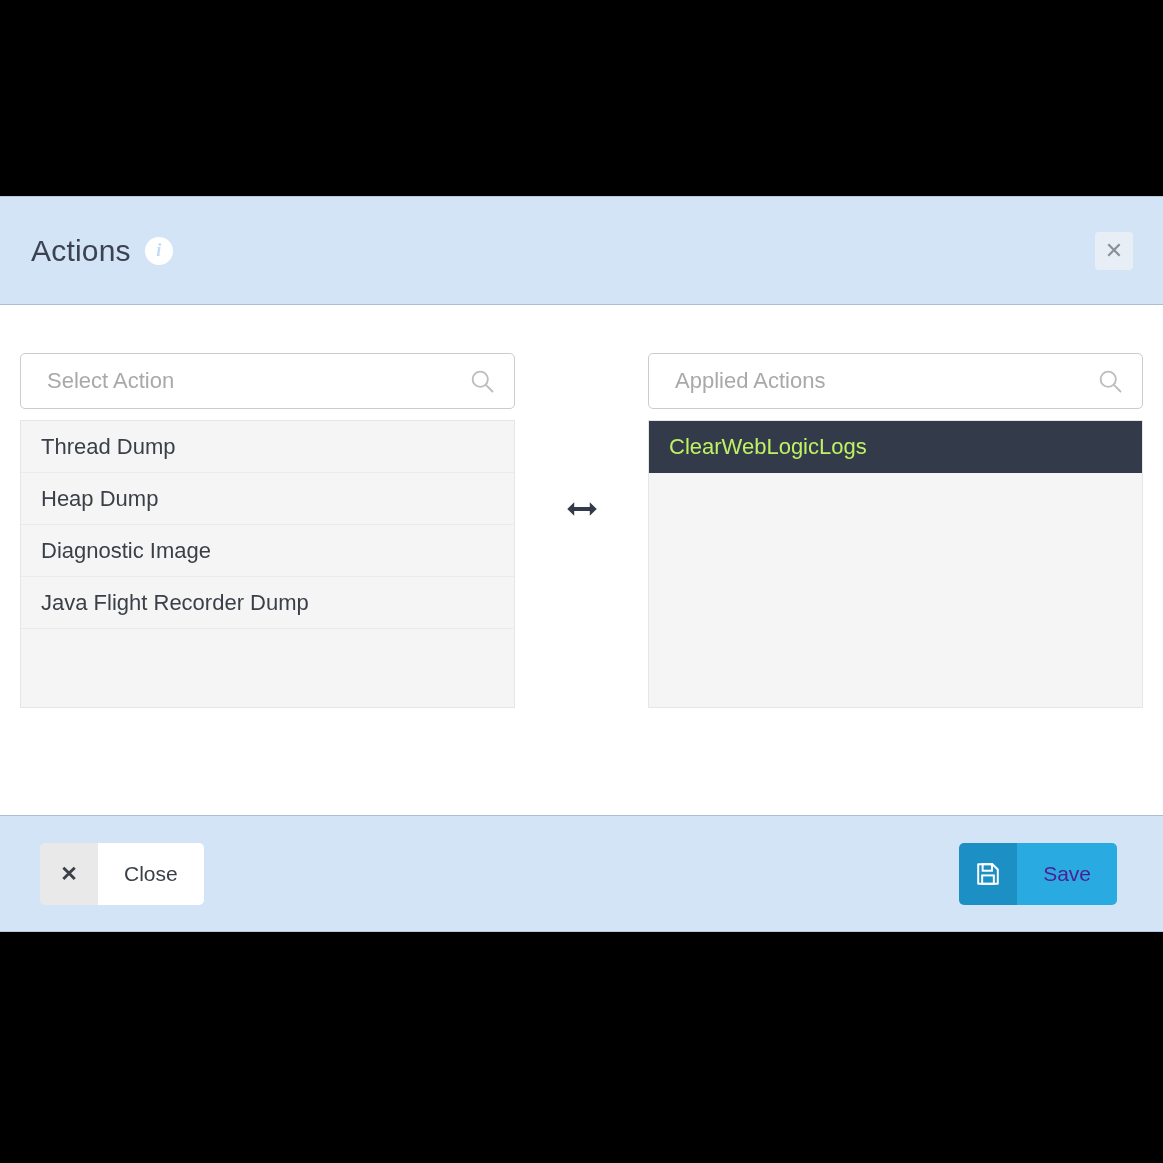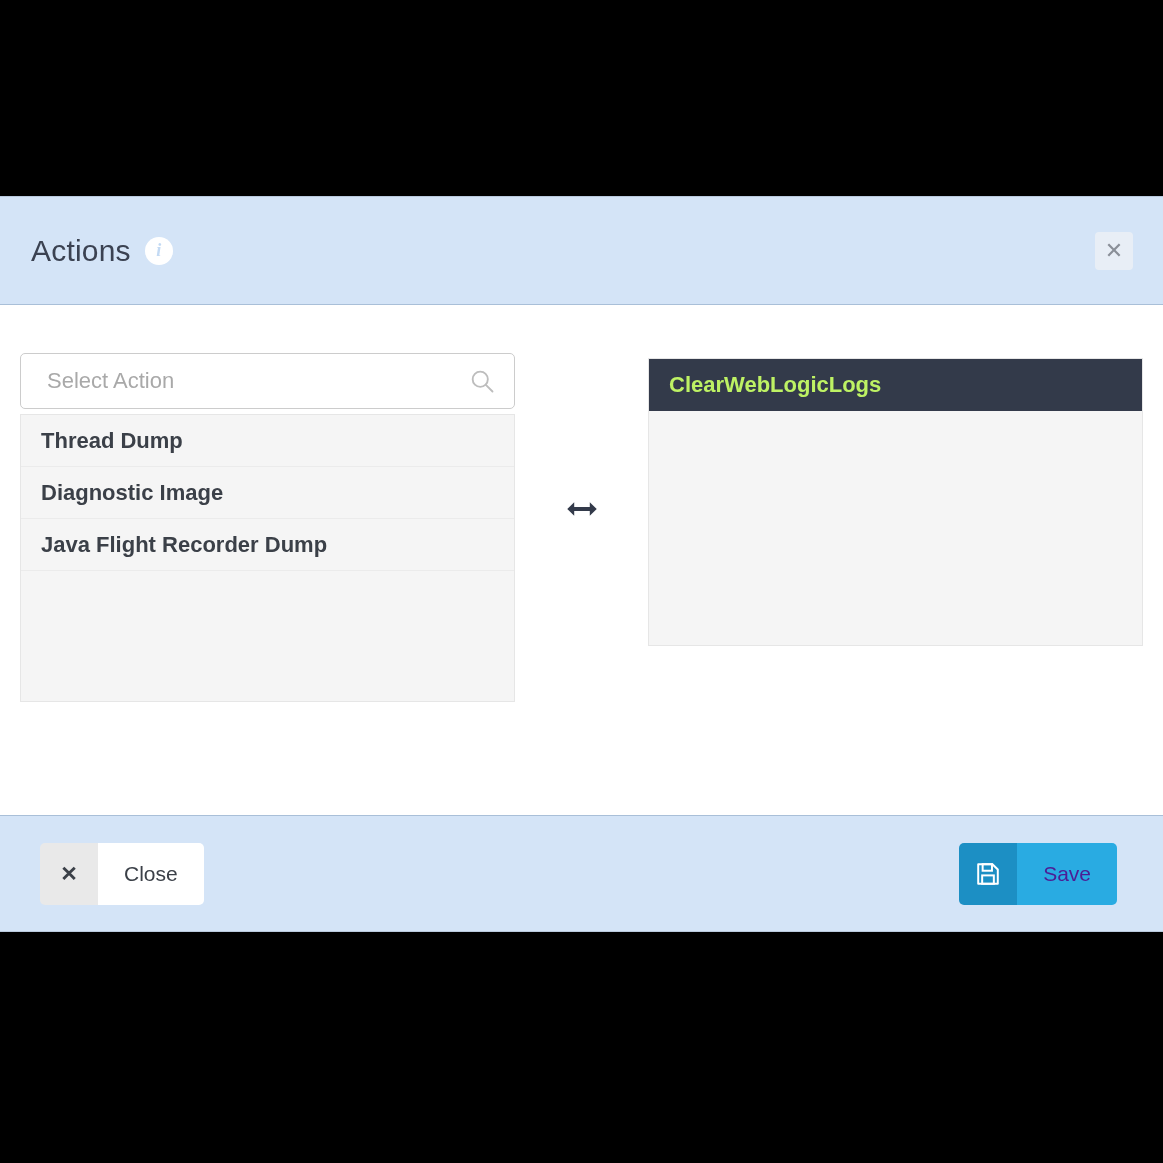--- a/index.html
+++ b/index.html
@@ -133,26 +133,25 @@
     right: 18px;
     top: 50%;
     transform: translateY(-50%);
     width: 28px;
     height: 28px;
     pointer-events: none;
     color: #bdbdbd;
   }
 
   .list-box {
-    margin-top: 5px;
+    margin-top: 11px;
     height: 288px;
     background: #f5f5f5;
     border: 1px solid #e6e6e6;
     overflow: hidden;
-    font-weight: bold;
   }
   .list-item {
     height: 52px;
     display: flex;
     align-items: center;
     padding: 0 0 0 20px;
     font-size: 22px;
     color: #3b4048;
     border-bottom: 1px solid #ebebeb;
     cursor: pointer;
@@ -258,34 +257,44 @@
           <input type="text" value="" placeholder="Select Action" style="">
           <span class="search-icon">
             <svg viewBox="0 0 24 24" fill="none" stroke="currentColor" stroke-width="1.6">
               <circle cx="10.5" cy="10.5" r="6.5"></circle>
               <line x1="15.3" y1="15.3" x2="21" y2="21" stroke-linecap="round"></line>
             </svg>
           </span>
         </div>
         <div class="list-box">
           <div class="list-item">Thread Dump</div>
+          <div class="list-item">Heap Dump</div>
           <div class="list-item">Diagnostic Image</div>
           <div class="list-item">Java Flight Recorder Dump</div>
         </div>
       </div>
 
       <div class="transfer">
         <span class="transfer-arrow">
           <svg viewBox="0 0 24 24" fill="currentColor">
             <path d="M6.5 7.2 1.6 12l4.9 4.8v-3.4h11v3.4L22.4 12 17.5 7.2v3.4h-11z"></path>
           </svg>
         </span>
       </div>
 
       <div class="panel">
+        <div class="search-box">
+          <input type="text" value="" placeholder="Applied Actions" style="">
+          <span class="search-icon">
+            <svg viewBox="0 0 24 24" fill="none" stroke="currentColor" stroke-width="1.6">
+              <circle cx="10.5" cy="10.5" r="6.5"></circle>
+              <line x1="15.3" y1="15.3" x2="21" y2="21" stroke-linecap="round"></line>
+            </svg>
+          </span>
+        </div>
         <div class="list-box">
           <div class="list-item selected">ClearWebLogicLogs</div>
         </div>
       </div>
 
     </div>
 
     <div class="modal-footer">
       <div class="split-btn close-btn">
         <span class="ico">✕</span>

